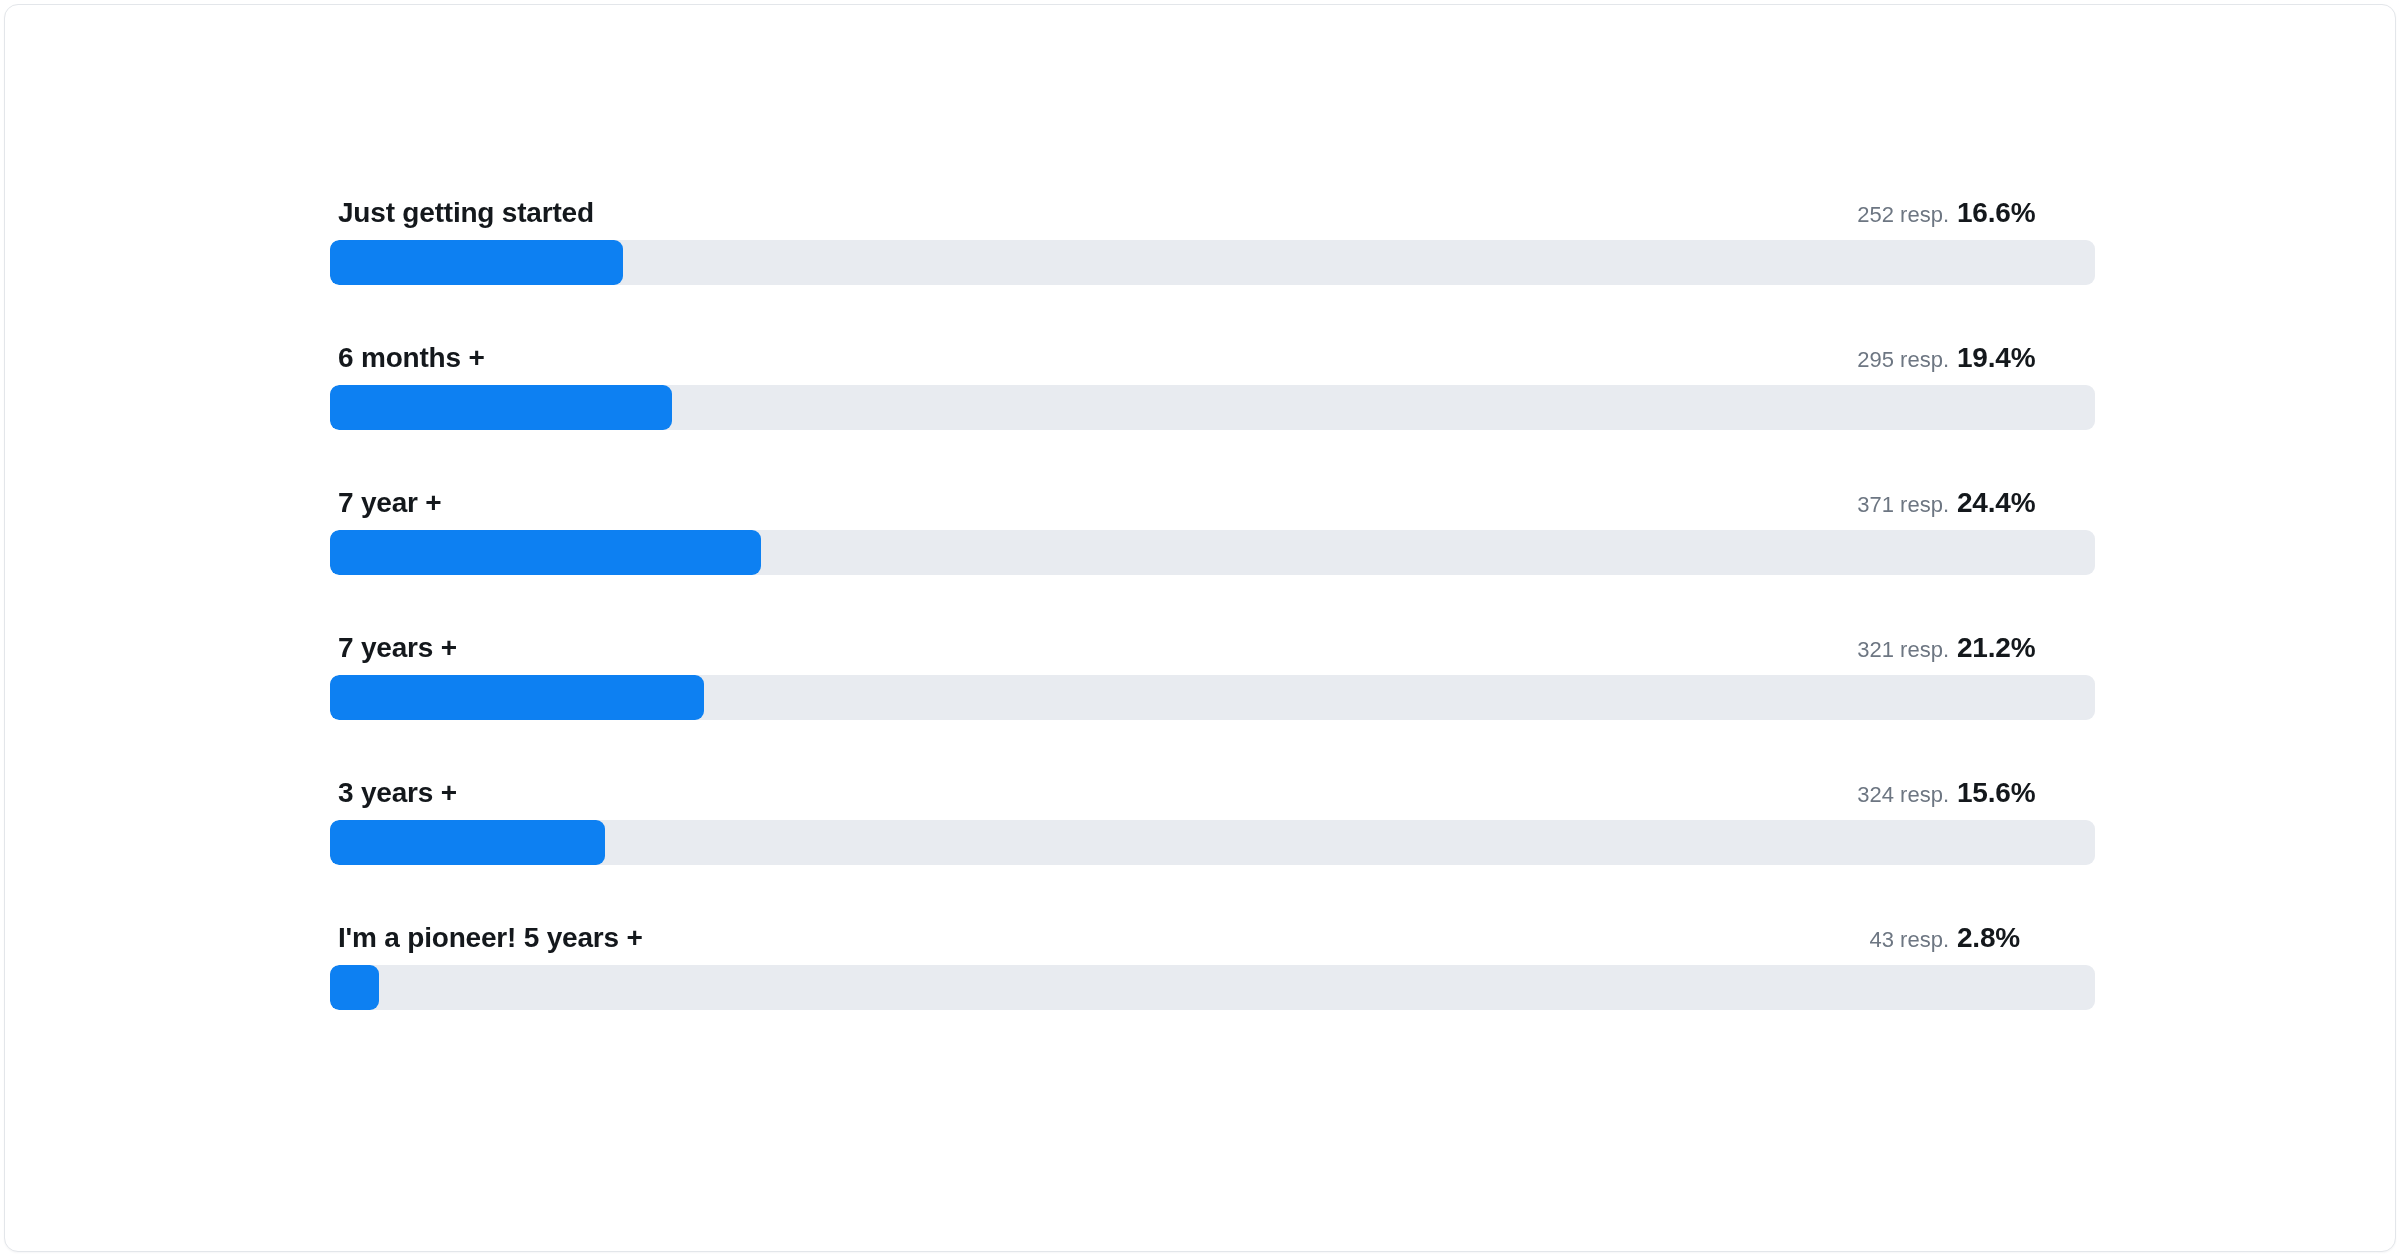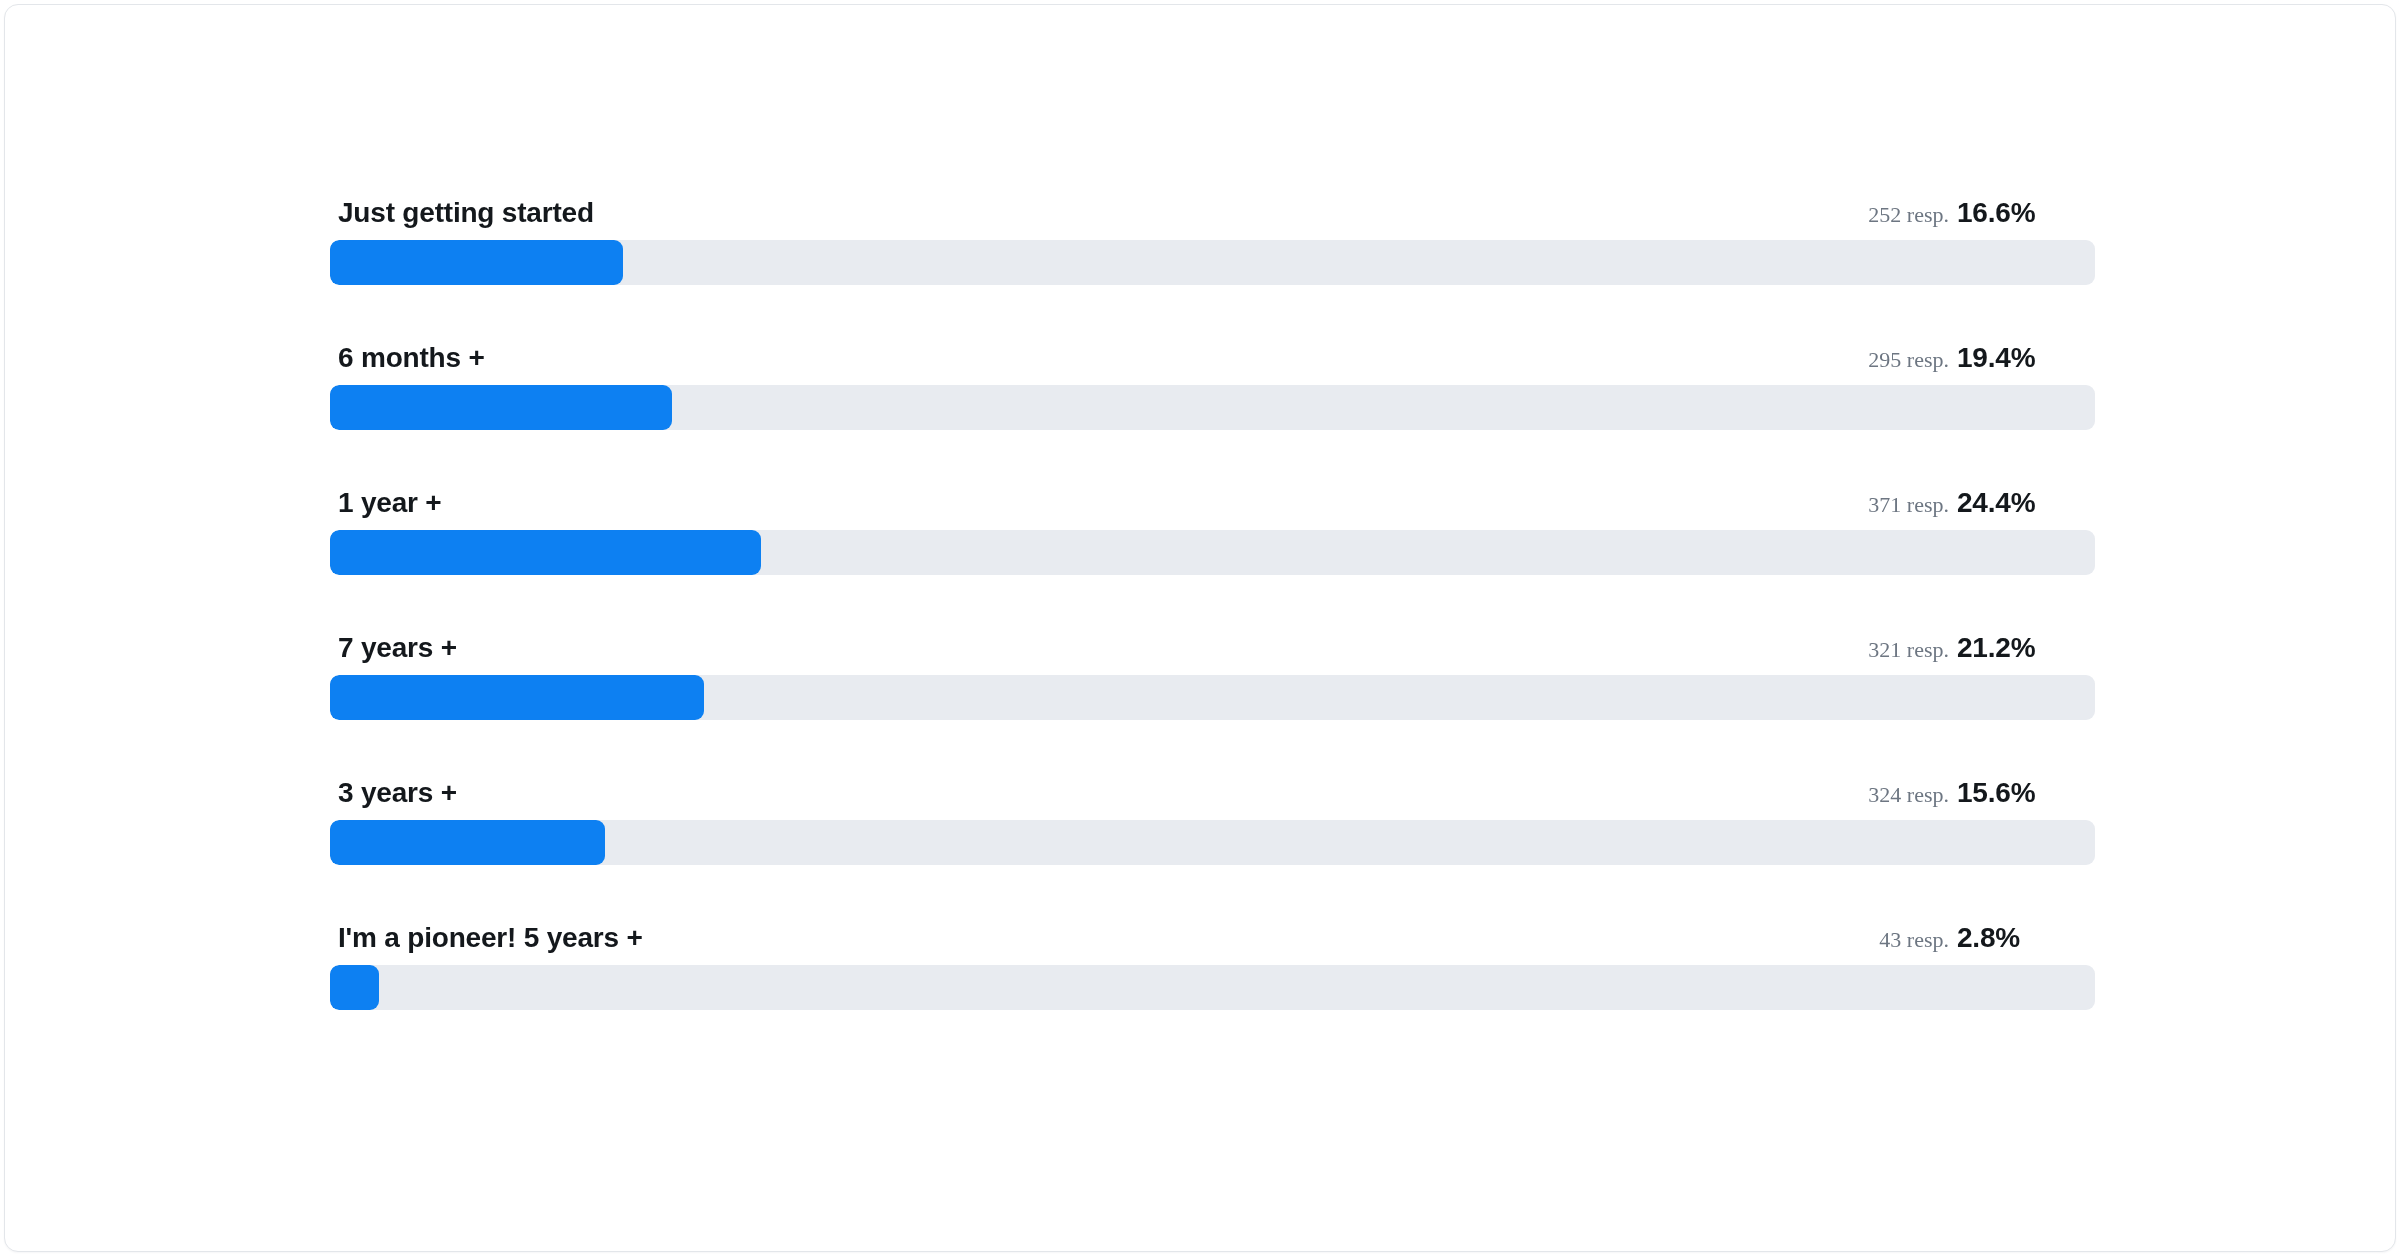--- a/index.html
+++ b/index.html
@@ -43,21 +43,20 @@
   .row-right {
     display:flex;
     align-items:baseline;
     white-space:nowrap;
   }
   .row-resp {
     font-size:22px;
     font-weight:400;
     color:#6d7682;
     letter-spacing:0px;
-    font-family:Liberation Serif, serif;
   }
   .row-pct {
     font-size:28px;
     font-weight:700;
     color:#14181c;
     letter-spacing:-0.2px;
     min-width:118px;
     text-align:left;
   }
   .bar-track {
@@ -102,21 +101,21 @@
         <span class="row-pct">19.4%</span>
       </span>
     </div>
     <div class="bar-track" style="background: rgb(232, 235, 240);">
       <div class="bar-fill" style="width: 19.4%; background: rgb(13, 128, 242);"></div>
     </div>
   </div>
 
   <div class="row">
     <div class="row-head">
-      <span class="row-label">1 year +</span>
+      <span class="row-label">7 year +</span>
       <span class="row-right">
         <span class="row-resp">371 resp.</span>
         <span class="row-pct">24.4%</span>
       </span>
     </div>
     <div class="bar-track" style="background: rgb(232, 235, 240);">
       <div class="bar-fill" style="width: 24.4%; background: rgb(13, 128, 242);"></div>
     </div>
   </div>
 

